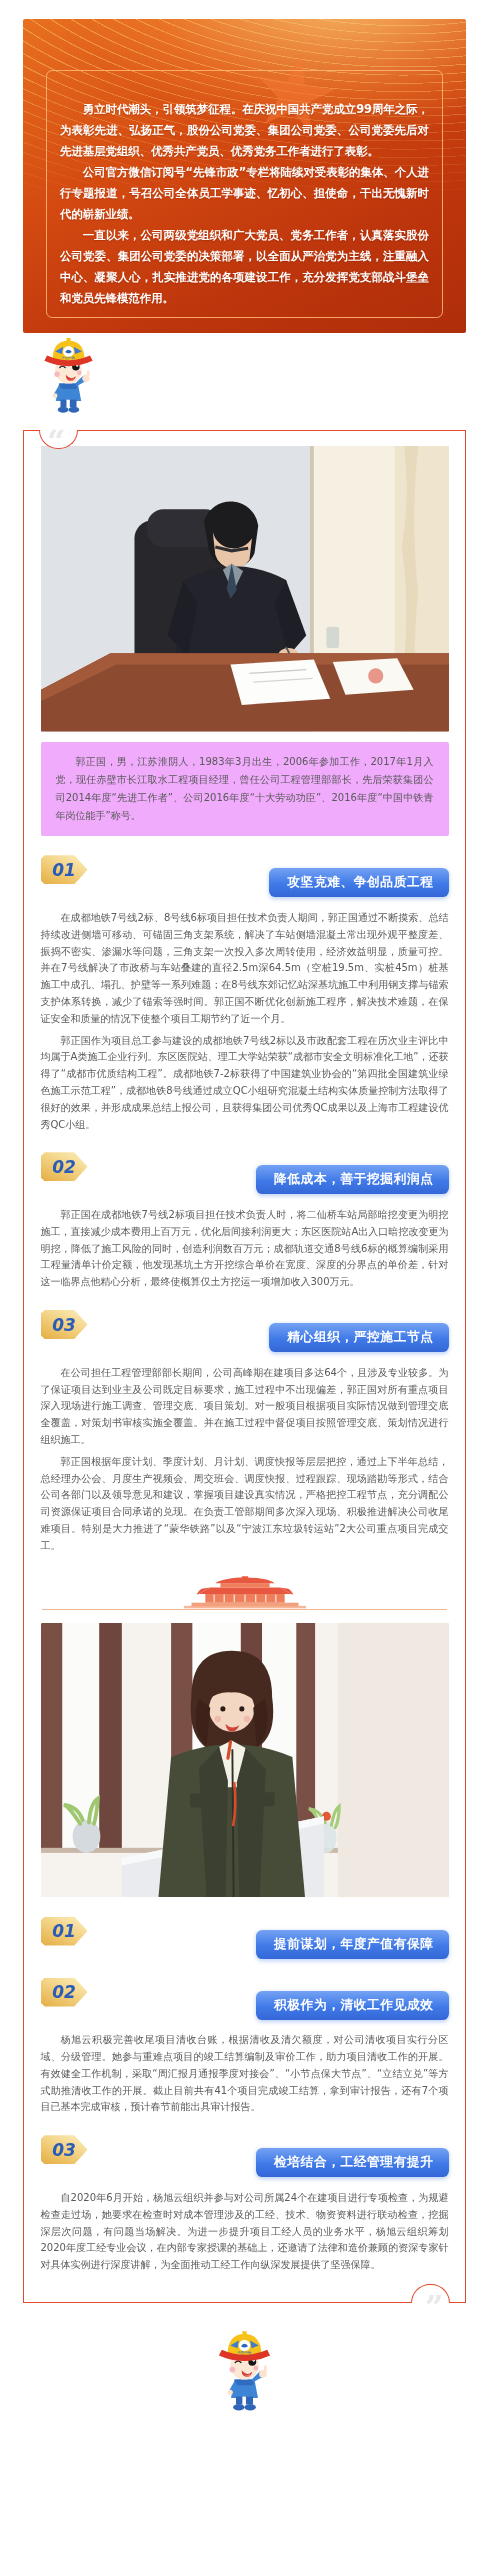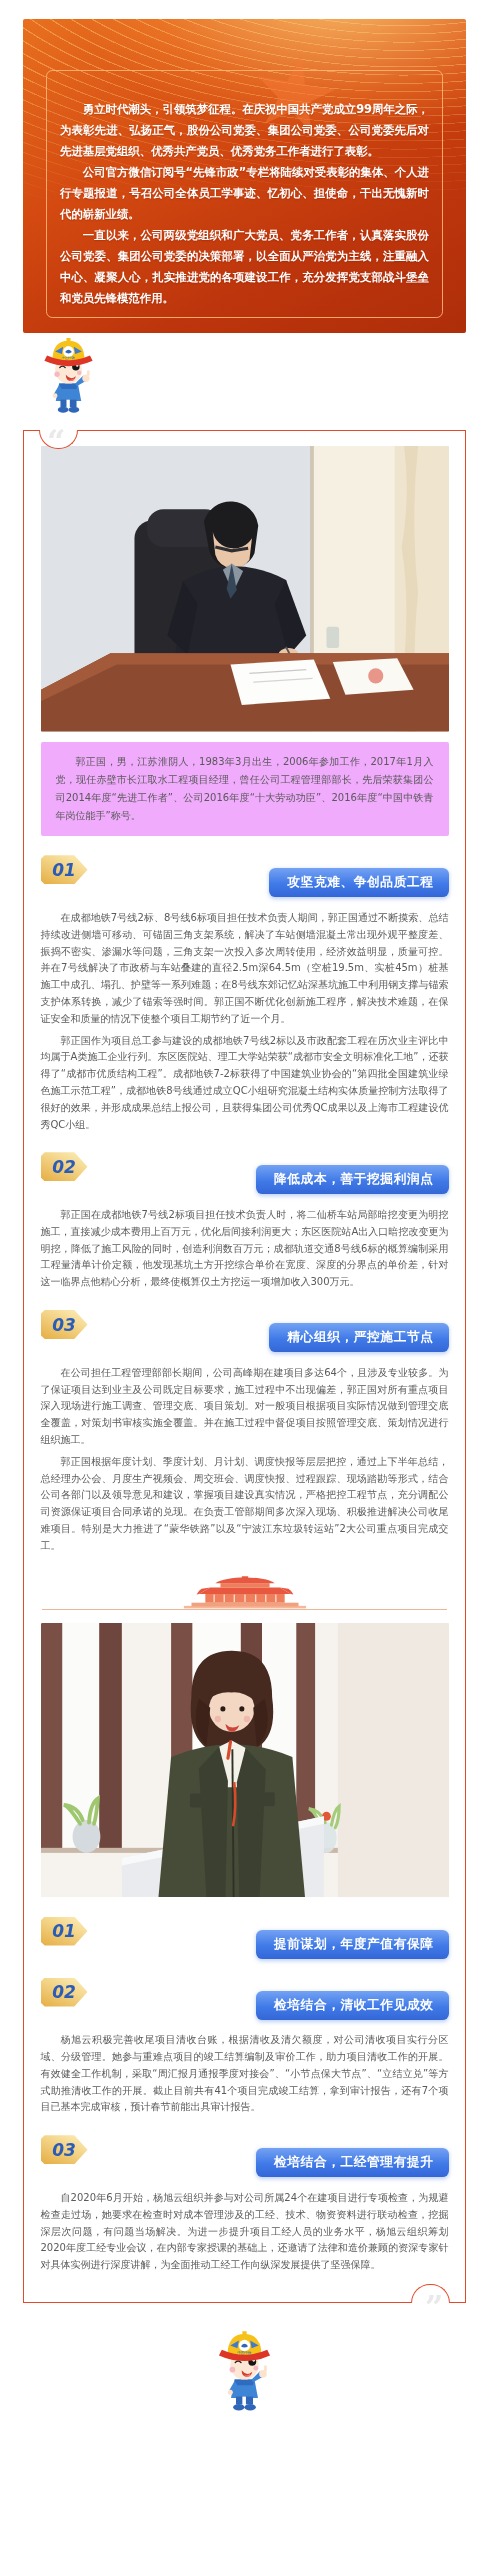--- a/index.html
+++ b/index.html
@@ -267,21 +267,21 @@
       </svg>
     </div>
 
     <div class="sec-badge">
       <span class="badge-num">01</span>
       <span class="badge-title">提前谋划，年度产值有保障</span>
     </div>
 
     <div class="sec-badge">
       <span class="badge-num">02</span>
-      <span class="badge-title">检培结合，清收工作见成效</span>
+      <span class="badge-title">积极作为，清收工作见成效</span>
     </div>
     <p class="para">杨旭云积极完善收尾项目清收台账，根据清收及清欠额度，对公司清收项目实行分区域、分级管理。她参与重难点项目的竣工结算编制及审价工作，助力项目清收工作的开展。有效健全工作机制，采取“周汇报月通报季度对接会”、“小节点保大节点”、“立结立兑”等方式助推清收工作的开展。截止目前共有41个项目完成竣工结算，拿到审计报告，还有7个项目已基本完成审核，预计春节前能出具审计报告。</p>
 
     <div class="sec-badge">
       <span class="badge-num">03</span>
       <span class="badge-title">检培结合，工经管理有提升</span>
     </div>
     <p class="para">自2020年6月开始，杨旭云组织并参与对公司所属24个在建项目进行专项检查，为规避检查走过场，她要求在检查时对成本管理涉及的工经、技术、物资资料进行联动检查，挖掘深层次问题，有问题当场解决。为进一步提升项目工经人员的业务水平，杨旭云组织筹划2020年度工经专业会议，在内部专家授课的基础上，还邀请了法律和造价兼顾的资深专家针对具体实例进行深度讲解，为全面推动工经工作向纵深发展提供了坚强保障。</p>
   </div>
 

